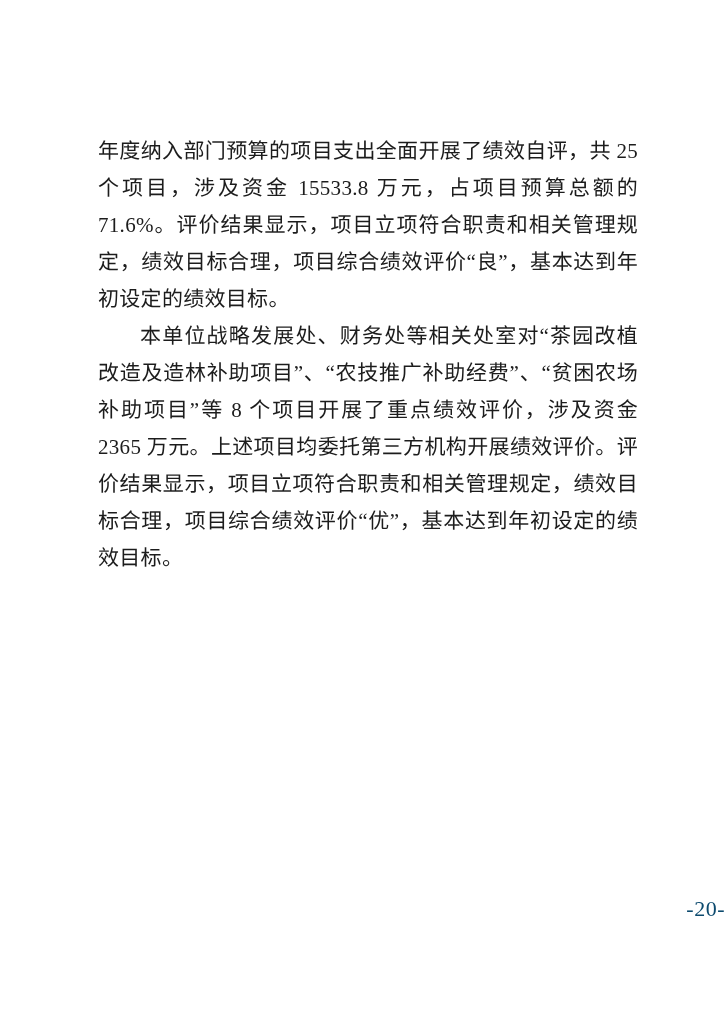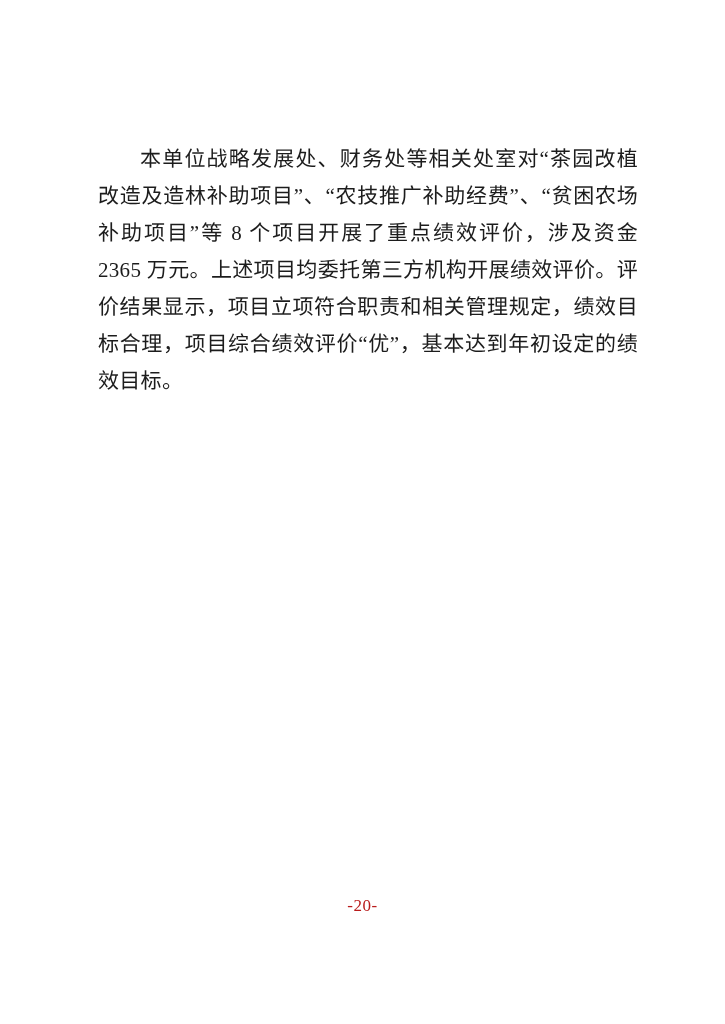--- a/index.html
+++ b/index.html
@@ -26,34 +26,34 @@
     text-align: justify;
     text-justify: inter-ideograph;
   }
   .body-text p {
     margin: 0;
     padding: 0;
     letter-spacing: 0.3px;
   }
   .body-text p.indent {
     text-indent: 2em;
-    margin-top: 8px;
   }
   .page-number {
     position: absolute;
     top: 896px;
     left: 0;
     width: 100%;
-    text-align: center;
-    font-size: 17px;
+    text-align: right;
+    font-size: 22px;
     letter-spacing: 0.5px;
-    color: #b91c1c;
+    color: #0c4a6e;
   }
 </style>
 </head>
 <body>
 
 <div class="page">
   <div class="body-text">
+    <p>年度纳入部门预算的项目支出全面开展了绩效自评，共 25 个项目，涉及资金 15533.8 万元，占项目预算总额的 71.6%。评价结果显示，项目立项符合职责和相关管理规定，绩效目标合理，项目综合绩效评价“良”，基本达到年初设定的绩效目标。</p>
     <p class="indent">本单位战略发展处、财务处等相关处室对“茶园改植改造及造林补助项目”、“农技推广补助经费”、“贫困农场补助项目”等 8 个项目开展了重点绩效评价，涉及资金 2365 万元。上述项目均委托第三方机构开展绩效评价。评价结果显示，项目立项符合职责和相关管理规定，绩效目标合理，项目综合绩效评价“优”，基本达到年初设定的绩效目标。</p>
   </div>
   <div class="page-number">-20-</div>
 </div>
 
 </body></html>

